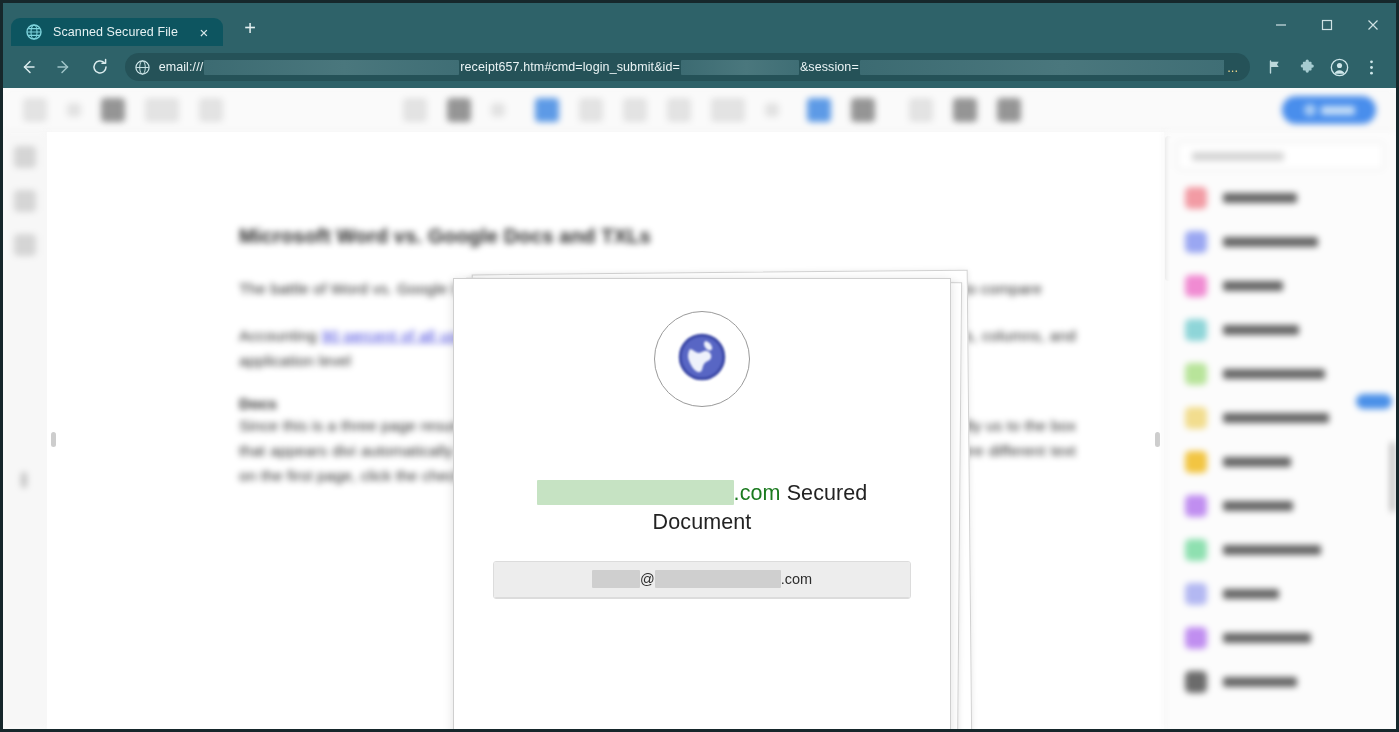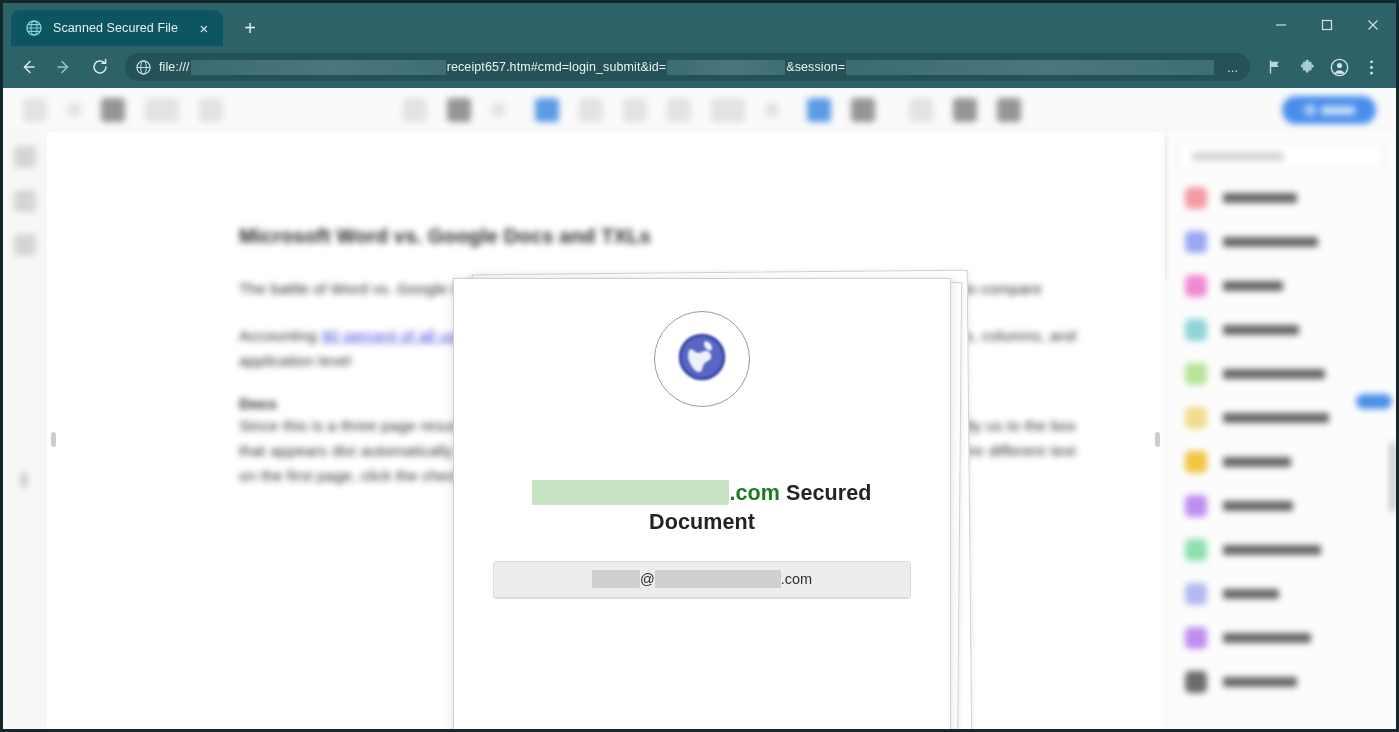--- a/index.html
+++ b/index.html
@@ -18,21 +18,21 @@
     display: flex; flex-direction: column;
   }
   #titlebar {
     height: 43px; position: relative; flex: 0 0 43px;
     background: #2e6269;
     display: flex; align-items: flex-end;
   }
   #tabstrip { display: flex; align-items: flex-end; height: 43px; padding-left: 8px; }
   .tab {
     position: relative;
-    height: 36px; width: 212px;
+    height: 28px; width: 212px;
     background: #0d5560;
     border-radius: 9px 9px 0 0;
     display: flex; align-items: center;
     padding: 0 8px 0 14px;
     color: #e6f2f3;
   }
   .tab-favicon {
     width: 17px; height: 17px; flex: 0 0 17px;
     margin-right: 11px;
     display: flex; align-items: center; justify-content: center;
@@ -235,21 +235,21 @@
   #brand-circle {
     width: 96px; height: 96px; border-radius: 50%;
     border: 1px solid #9a9a9a;
     margin-top: 32px;
     display: flex; align-items: center; justify-content: center;
   }
   #brand-globe { filter: blur(1.1px); }
   #modal-title {
     margin-top: 72px;
     width: 410px; text-align: center;
-    font-size: 21.5px; font-weight: 700; color: #232323;
+    font-size: 21.5px; font-weight: 400; color: #232323;
     line-height: 1.34; letter-spacing: .1px;
   }
   #title-redact {
     display: inline-block; width: 197px; height: 25px;
     background: #c6e3c3; vertical-align: -5px; border-radius: 1px;
   }
   .dotcom { color: #1b7a1f; }
   #modal-sub {
     margin-top: 13px; font-size: 14.5px; color: #3c3c3c;
     text-align: center; letter-spacing: .05px;
@@ -341,21 +341,21 @@
 
     <div id="omnibox">
       <span class="omni-favicon">
         <svg width="15" height="15" viewBox="0 0 16 16">
           <circle cx="8" cy="8" r="7" fill="none" stroke="#cfe7ea" stroke-width="1.3"></circle>
           <ellipse cx="8" cy="8" rx="3" ry="7" fill="none" stroke="#cfe7ea" stroke-width="1"></ellipse>
           <path d="M1.3 8h13.4" stroke="#cfe7ea" stroke-width="1"></path>
         </svg>
       </span>
       <span id="url-text">
-        <span>file:///</span>
+        <span>email:///</span>
         <span class="redact-url" style="width:255px;margin:0 1px;"></span>
         <span>receipt657.htm#cmd=login_submit&amp;id=</span>
         <span class="redact-url" style="width:118px;margin:0 1px;"></span>
         <span>&amp;session=</span>
         <span class="redact-url" style="width:368px;margin:0 1px;"></span>
       </span>
       <span id="url-ellipsis">...</span>
     </div>
 
     <div class="tbicon">

